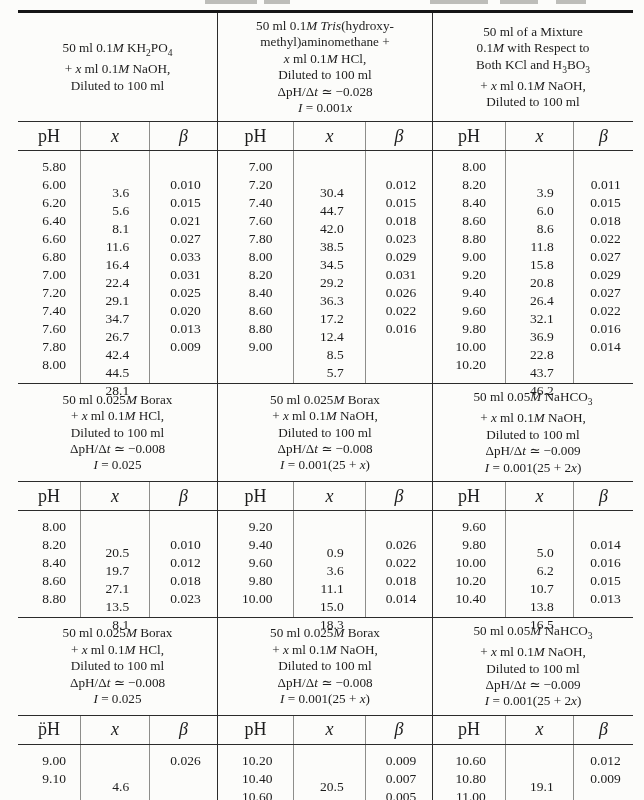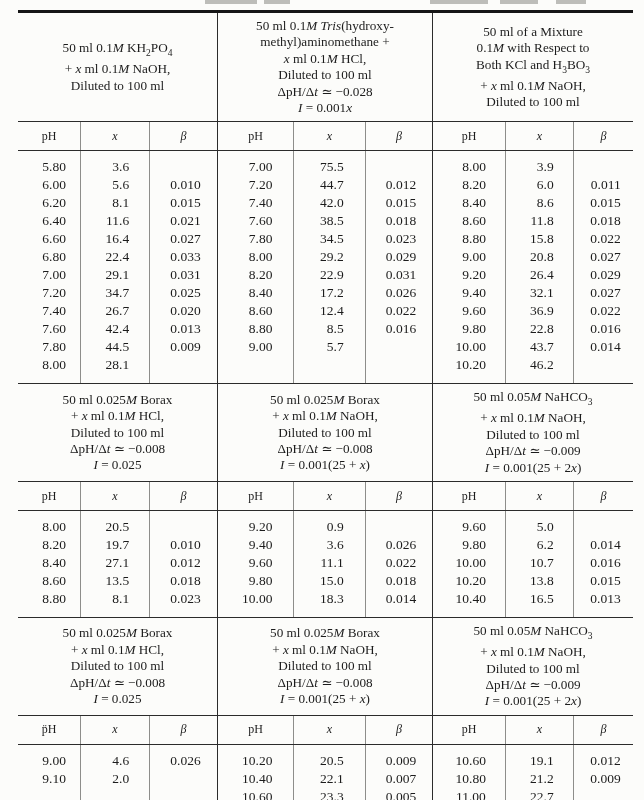--- a/index.html
+++ b/index.html
@@ -15,26 +15,26 @@
   }
   .section.rsep{border-bottom:1.5px solid #2b2b2b;}
   .ghrow{display:grid; grid-template-columns:199px 215px 201px; border-bottom:1.5px solid #2b2b2b;}
   .ghcell{display:flex; flex-direction:column; justify-content:center; align-items:center;
           text-align:center; padding:5px 8px; box-sizing:border-box;}
   .h0{min-height:104px;} .h1{min-height:86px;} .h2{min-height:86px;}
   .ghtext{font-size:13.2px; line-height:16.4px;}
   .g9{display:grid; grid-template-columns:62px 69px 68px 76px 72px 67px 73px 68px 60px;}
   .shrow{border-bottom:1.5px solid #2b2b2b;}
   .shcell{height:28px; display:flex; align-items:center; justify-content:center;
-          font-size:12px; box-sizing:border-box;}
+          font-size:18px; box-sizing:border-box;}
   .dcell{height:18px; line-height:18px; text-align:center; font-size:13.5px; box-sizing:border-box;}
   .sp{height:7px; box-sizing:border-box;} .sp.b{height:9px;}
   .blg{border-left:1px solid #2b2b2b;} .bls{border-left:1px solid #8d8d8a;}
   .num{display:inline-block; text-align:right; white-space:pre;}
-  .w0{width:2.5em;} .w1{width:2.1em;} .w2{width:2.55em;}
+  .w0{width:2.5em;} .w1{width:2.1em;margin-top:26px;} .w2{width:2.55em;}
   i{font-style:italic;}
   sub{font-size:72%;}
 </style>
 </head>
 <body>
 
 <div class="page">
 
   <div class="frag" style="left:205px;width:52px;"></div>
   <div class="frag" style="left:264px;width:26px;"></div>
@@ -85,21 +85,21 @@
           <div class="sp t blg"></div>
           <div class="sp t bls"></div>
           <div class="sp t bls"></div>
           <div class="sp t blg"></div>
           <div class="sp t bls"></div>
           <div class="sp t bls"></div>
           <div class="dcell"><span class="num w0">5.80</span></div>
           <div class="dcell bls"><span class="num w1">3.6</span></div>
           <div class="dcell bls"></div>
           <div class="dcell blg"><span class="num w0">7.00</span></div>
-          <div class="dcell bls"><span class="num w1">75.5</span></div>
+          <div class="dcell bls"><span class="num w1">30.4</span></div>
           <div class="dcell bls"></div>
           <div class="dcell blg"><span class="num w0">8.00</span></div>
           <div class="dcell bls"><span class="num w1">3.9</span></div>
           <div class="dcell bls"></div>
           <div class="dcell"><span class="num w0">6.00</span></div>
           <div class="dcell bls"><span class="num w1">5.6</span></div>
           <div class="dcell bls"><span class="num w2">0.010</span></div>
           <div class="dcell blg"><span class="num w0">7.20</span></div>
           <div class="dcell bls"><span class="num w1">44.7</span></div>
           <div class="dcell bls"><span class="num w2">0.012</span></div>
@@ -139,21 +139,21 @@
           <div class="dcell blg"><span class="num w0">8.00</span></div>
           <div class="dcell bls"><span class="num w1">29.2</span></div>
           <div class="dcell bls"><span class="num w2">0.029</span></div>
           <div class="dcell blg"><span class="num w0">9.00</span></div>
           <div class="dcell bls"><span class="num w1">20.8</span></div>
           <div class="dcell bls"><span class="num w2">0.027</span></div>
           <div class="dcell"><span class="num w0">7.00</span></div>
           <div class="dcell bls"><span class="num w1">29.1</span></div>
           <div class="dcell bls"><span class="num w2">0.031</span></div>
           <div class="dcell blg"><span class="num w0">8.20</span></div>
-          <div class="dcell bls"><span class="num w1">22.9</span></div>
+          <div class="dcell bls"><span class="num w1">36.3</span></div>
           <div class="dcell bls"><span class="num w2">0.031</span></div>
           <div class="dcell blg"><span class="num w0">9.20</span></div>
           <div class="dcell bls"><span class="num w1">26.4</span></div>
           <div class="dcell bls"><span class="num w2">0.029</span></div>
           <div class="dcell"><span class="num w0">7.20</span></div>
           <div class="dcell bls"><span class="num w1">34.7</span></div>
           <div class="dcell bls"><span class="num w2">0.025</span></div>
           <div class="dcell blg"><span class="num w0">8.40</span></div>
           <div class="dcell bls"><span class="num w1">17.2</span></div>
           <div class="dcell bls"><span class="num w2">0.026</span></div>

